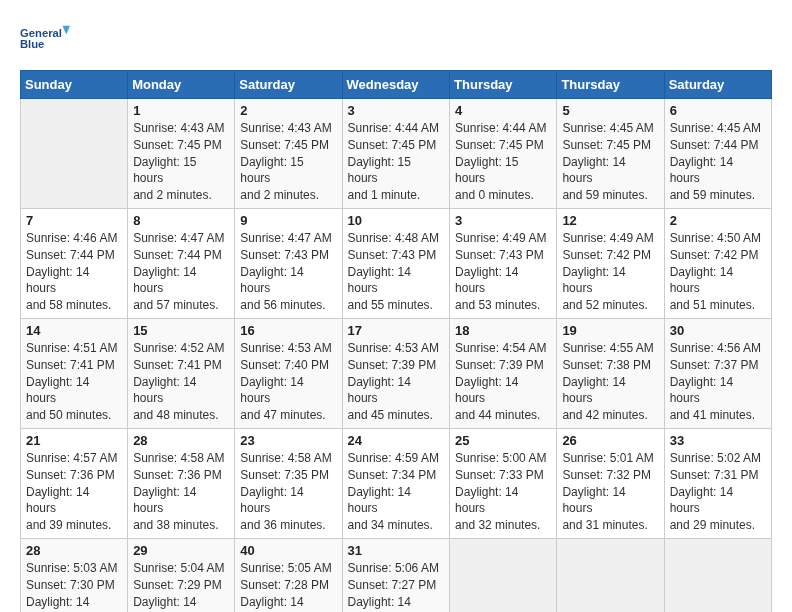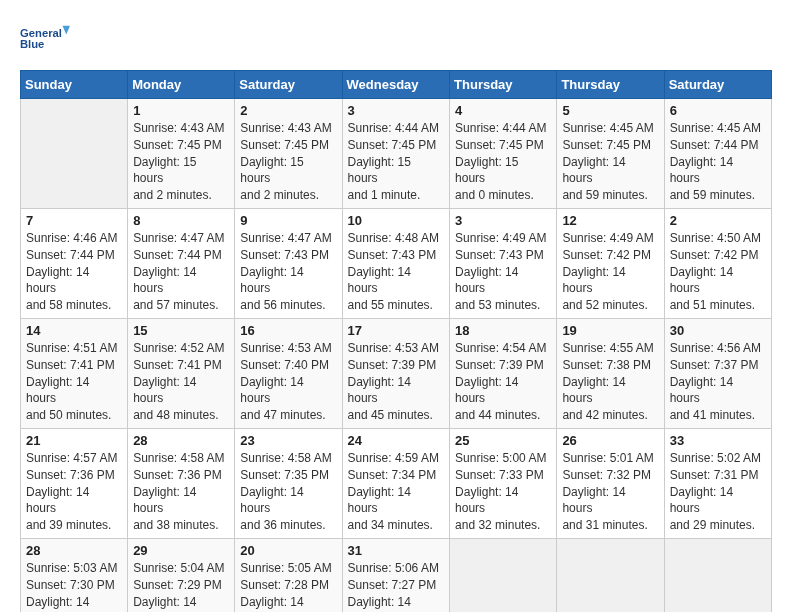--- a/index.html
+++ b/index.html
@@ -229,21 +229,21 @@
       <tr>
         <td>
           <span class="day-num">28</span>
           <div class="day-info">Sunrise: 5:03 AM<br>Sunset: 7:30 PM<br>Daylight: 14 hours<br>and 27 minutes.</div>
         </td>
         <td>
           <span class="day-num">29</span>
           <div class="day-info">Sunrise: 5:04 AM<br>Sunset: 7:29 PM<br>Daylight: 14 hours<br>and 25 minutes.</div>
         </td>
         <td>
-          <span class="day-num">20</span>
+          <span class="day-num">40</span>
           <div class="day-info">Sunrise: 5:05 AM<br>Sunset: 7:28 PM<br>Daylight: 14 hours<br>and 23 minutes.</div>
         </td>
         <td>
           <span class="day-num">31</span>
           <div class="day-info">Sunrise: 5:06 AM<br>Sunset: 7:27 PM<br>Daylight: 14 hours<br>and 21 minutes.</div>
         </td>
         <td class="empty"></td>
         <td class="empty"></td>
         <td class="empty"></td>
       </tr>

